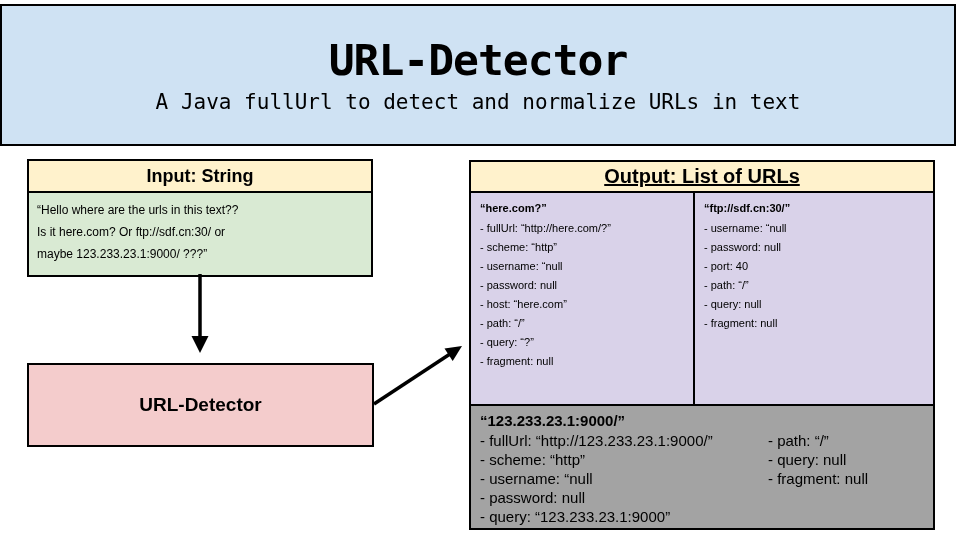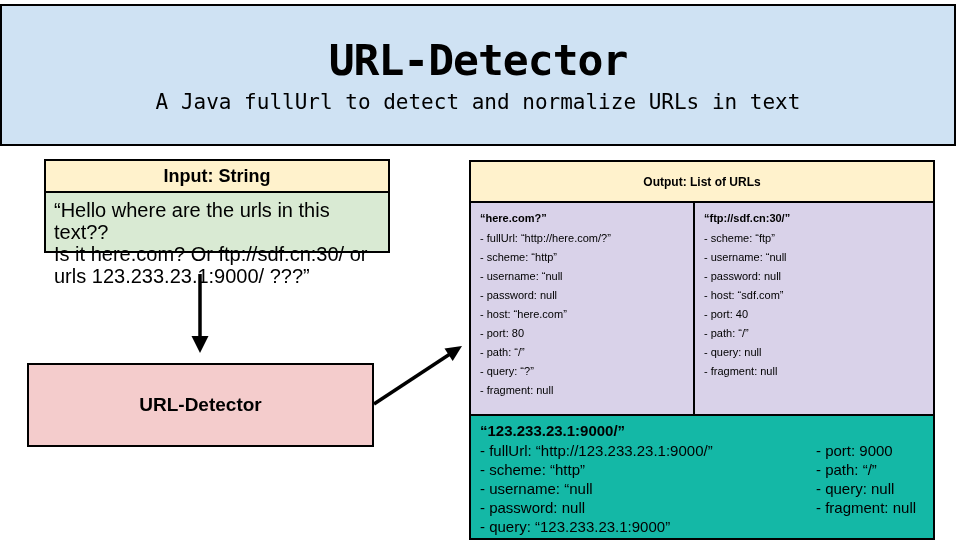--- a/index.html
+++ b/index.html
@@ -29,123 +29,119 @@
   }
 
   
   .box-header {
     background:#fff2cc; border:2px solid #000;
     display:flex; align-items:center; justify-content:center;
     font-weight:700;
   }
 
   
-  .input-box { position:absolute; left:27px; top:159px; width:346px;margin-left:17px; }
+  .input-box { position:absolute; left:27px; top:159px; width:346px; }
   .input-box .box-header { height:34px; font-size:18px; }
   .input-content {
     background:#d9ead3; border:2px solid #000; border-top:0;
-    height:60px; padding:6px 0 0 8px;
-    font-size:20px; line-height:22px;
+    height:84px; padding:6px 0 0 8px;
+    font-size:12px; line-height:22px;
   }
 
   
   .detector-box {
     position:absolute; left:27px; top:363px; width:347px; height:84px;
     background:#f4cccc; border:2px solid #000;
     display:flex; align-items:center; justify-content:center;
     font-weight:700; font-size:19px;
   }
 
   
   .output-box { position:absolute; left:469px; top:160px; width:466px; }
-  .output-box .box-header { height:43px; font-size:12px; }
+  .output-box .box-header { height:33px; font-size:20px;text-decoration:underline; }
   .output-row { display:flex; }
   .url-card {
     background:#d9d2e9; font-size:11px; line-height:19px;
     padding:6px 9px 0 9px; height:213px;
   }
   .card-left  { width:224px; border:2px solid #000; border-top:0; border-right:0; }
   .card-right { width:242px; border:2px solid #000; border-top:0; }
   .url-card-title { font-weight:700; margin-bottom:1px; }
   .url-card-bottom {
-    background:#14b8a6; border:2px solid #000; border-top:0;
+    background:#a3a3a3; border:2px solid #000; border-top:0;
     height:124px; padding:5px 9px 13px 9px;
     font-size:15px; line-height:19px;
   }
-  .bottom-cols { display:flex;gap:48px; }
+  .bottom-cols { display:flex; }
   .bottom-left { width:288px; }
   .bottom-right { flex:1; }
 
   
   .arrow-layer { position:absolute; left:0; top:0; width:960px; height:540px; pointer-events:none; }
 </style>
 </head>
 <body>
 
 <div class="banner">
   <div class="banner-title">URL-Detector</div>
   <div class="banner-sub">A Java fullUrl to detect and normalize URLs in text</div>
 </div>
 
 <div class="input-box">
   <div class="box-header">Input: String</div>
   <div class="input-content">
       <div>“Hello where are the urls in this text??</div>
       <div>Is it here.com? Or ftp://sdf.cn:30/ or</div>
-      <div>urls 123.233.23.1:9000/ ???”</div>
+      <div>maybe 123.233.23.1:9000/ ???”</div>
     </div>
 </div>
 
 <div class="detector-box">
   <span>URL-Detector</span>
 </div>
 
 <div class="output-box">
   <div class="box-header">Output: List of URLs</div>
   <div class="output-row">
     <div class="url-card card-left">
       <div class="url-card-title">“here.com?”</div>
       <div>
           <div>- fullUrl: “http://here.com/?”</div>
           <div>- scheme: “http”</div>
           <div>- username: “null</div>
           <div>- password: null</div>
           <div>- host: “here.com”</div>
-          <div>- port: 80</div>
           <div>- path: “/”</div>
           <div>- query: “?”</div>
           <div>- fragment: null</div>
         </div>
     </div>
     <div class="url-card card-right">
       <div class="url-card-title">“ftp://sdf.cn:30/”</div>
       <div>
-          <div>- scheme: “ftp”</div>
           <div>- username: “null</div>
           <div>- password: null</div>
-          <div>- host: “sdf.com”</div>
           <div>- port: 40</div>
           <div>- path: “/”</div>
           <div>- query: null</div>
           <div>- fragment: null</div>
         </div>
     </div>
   </div>
   <div class="url-card-bottom">
     <div class="url-card-title">“123.233.23.1:9000/”</div>
     <div class="bottom-cols">
       <div class="bottom-left">
           <div>- fullUrl: “http://123.233.23.1:9000/”</div>
           <div>- scheme: “http”</div>
           <div>- username: “null</div>
           <div>- password: null</div>
           <div>- query: “123.233.23.1:9000”</div>
         </div>
       <div class="bottom-right">
-          <div>- port: 9000</div>
           <div>- path: “/”</div>
           <div>- query: null</div>
           <div>- fragment: null</div>
         </div>
     </div>
   </div>
 </div>
 
 <svg class="arrow-layer" viewBox="0 0 960 540" xmlns="http://www.w3.org/2000/svg">
   <g>

